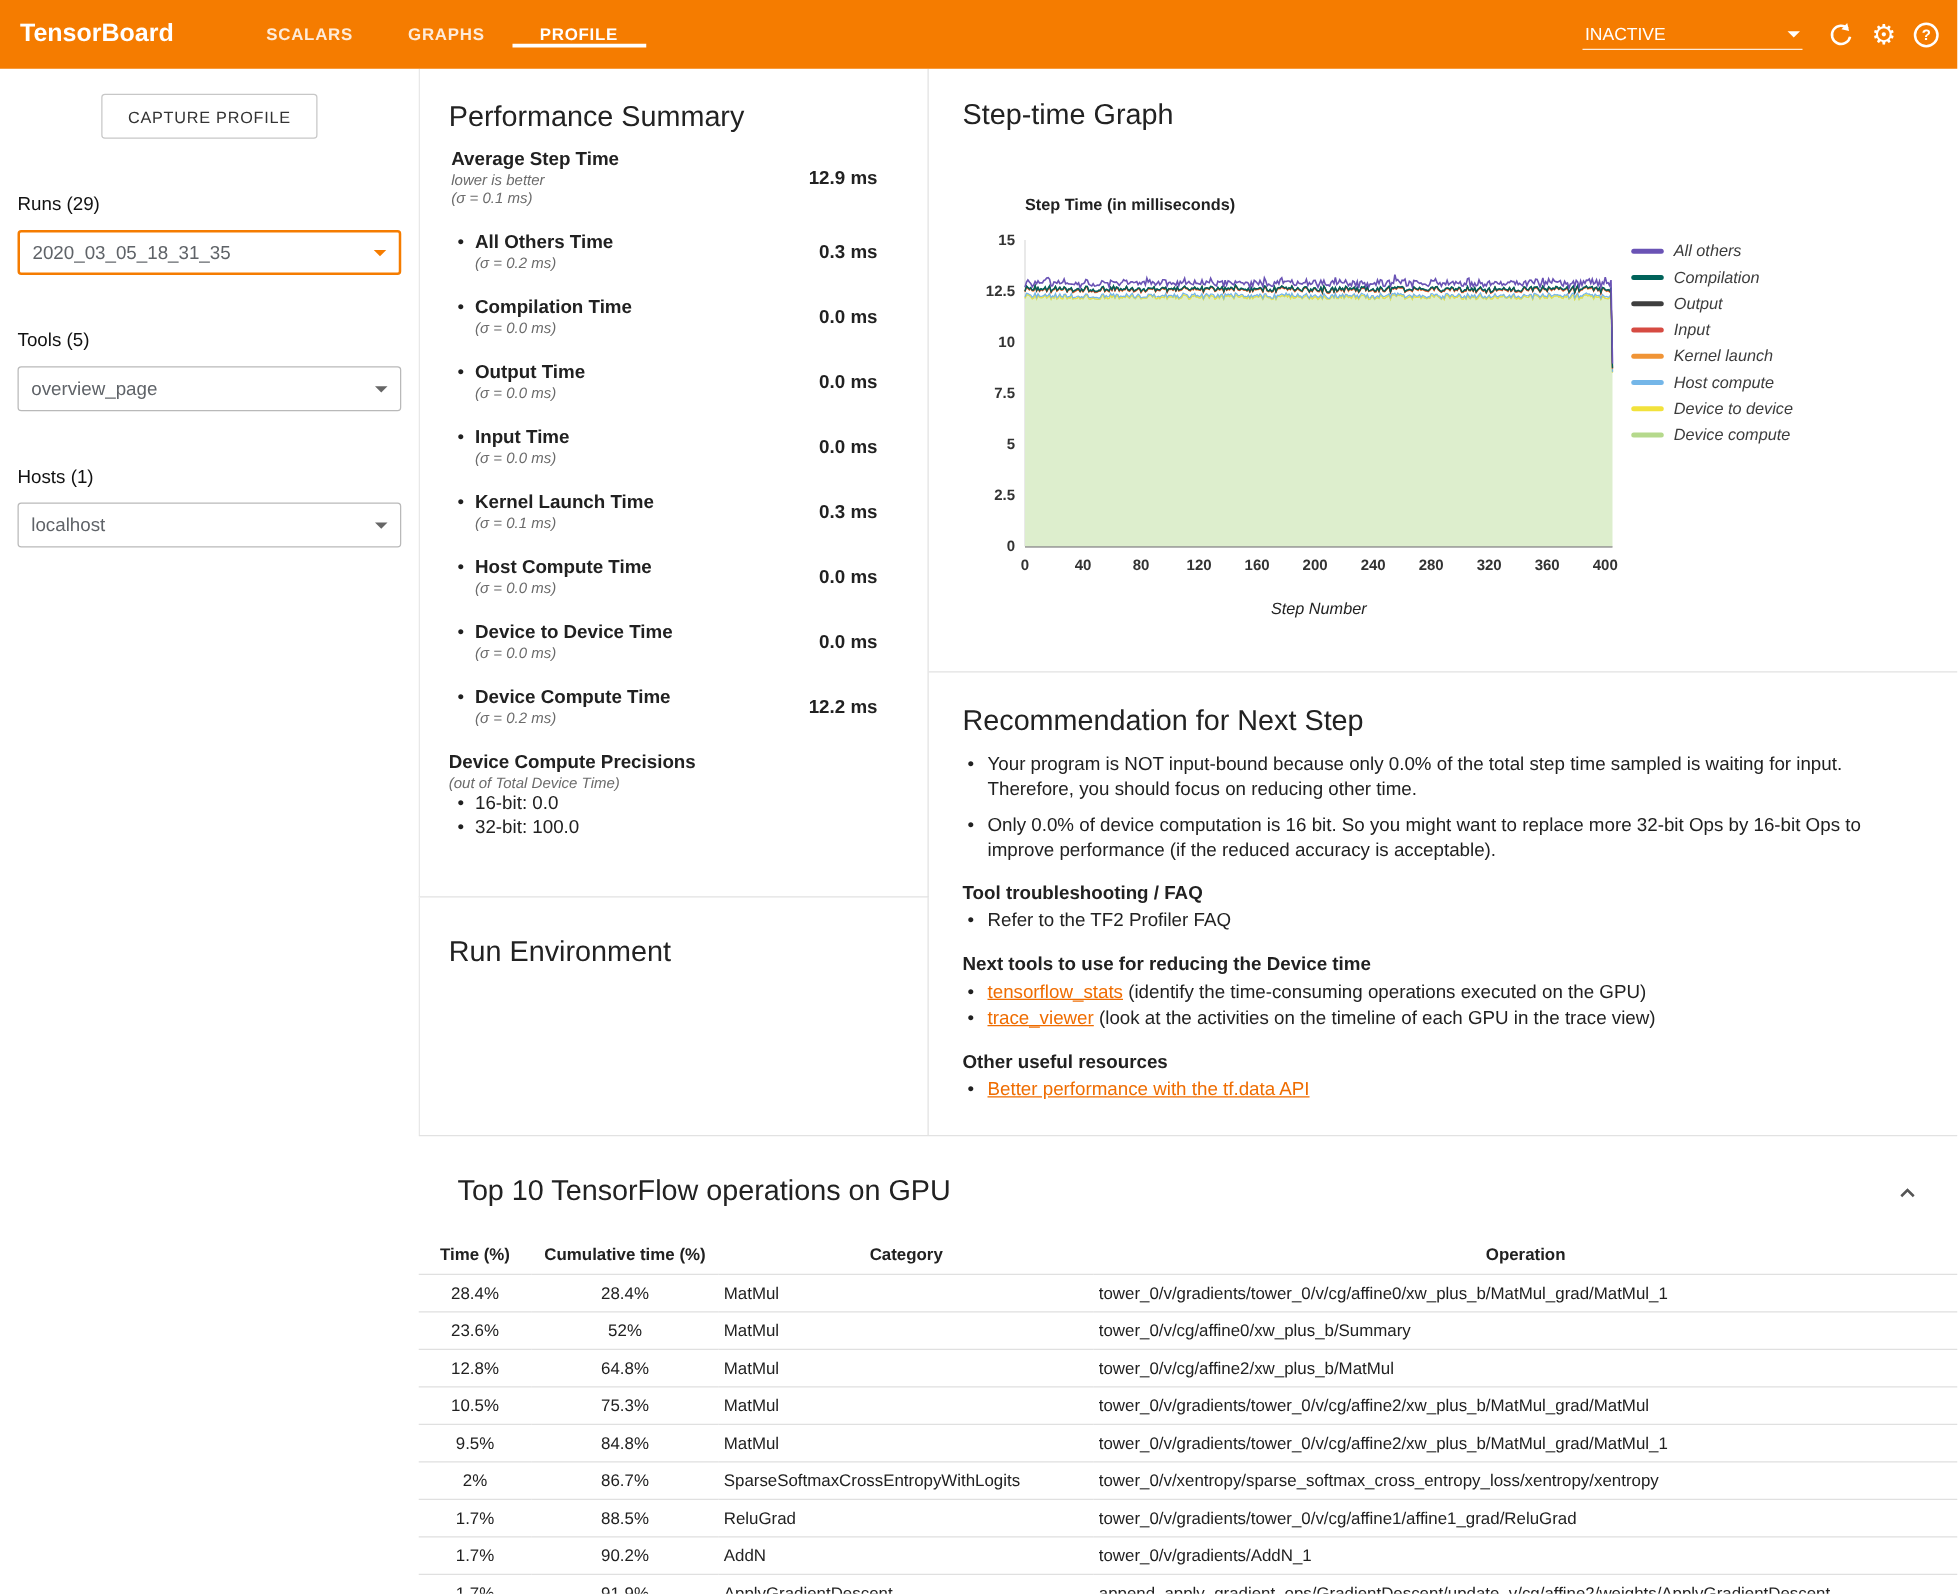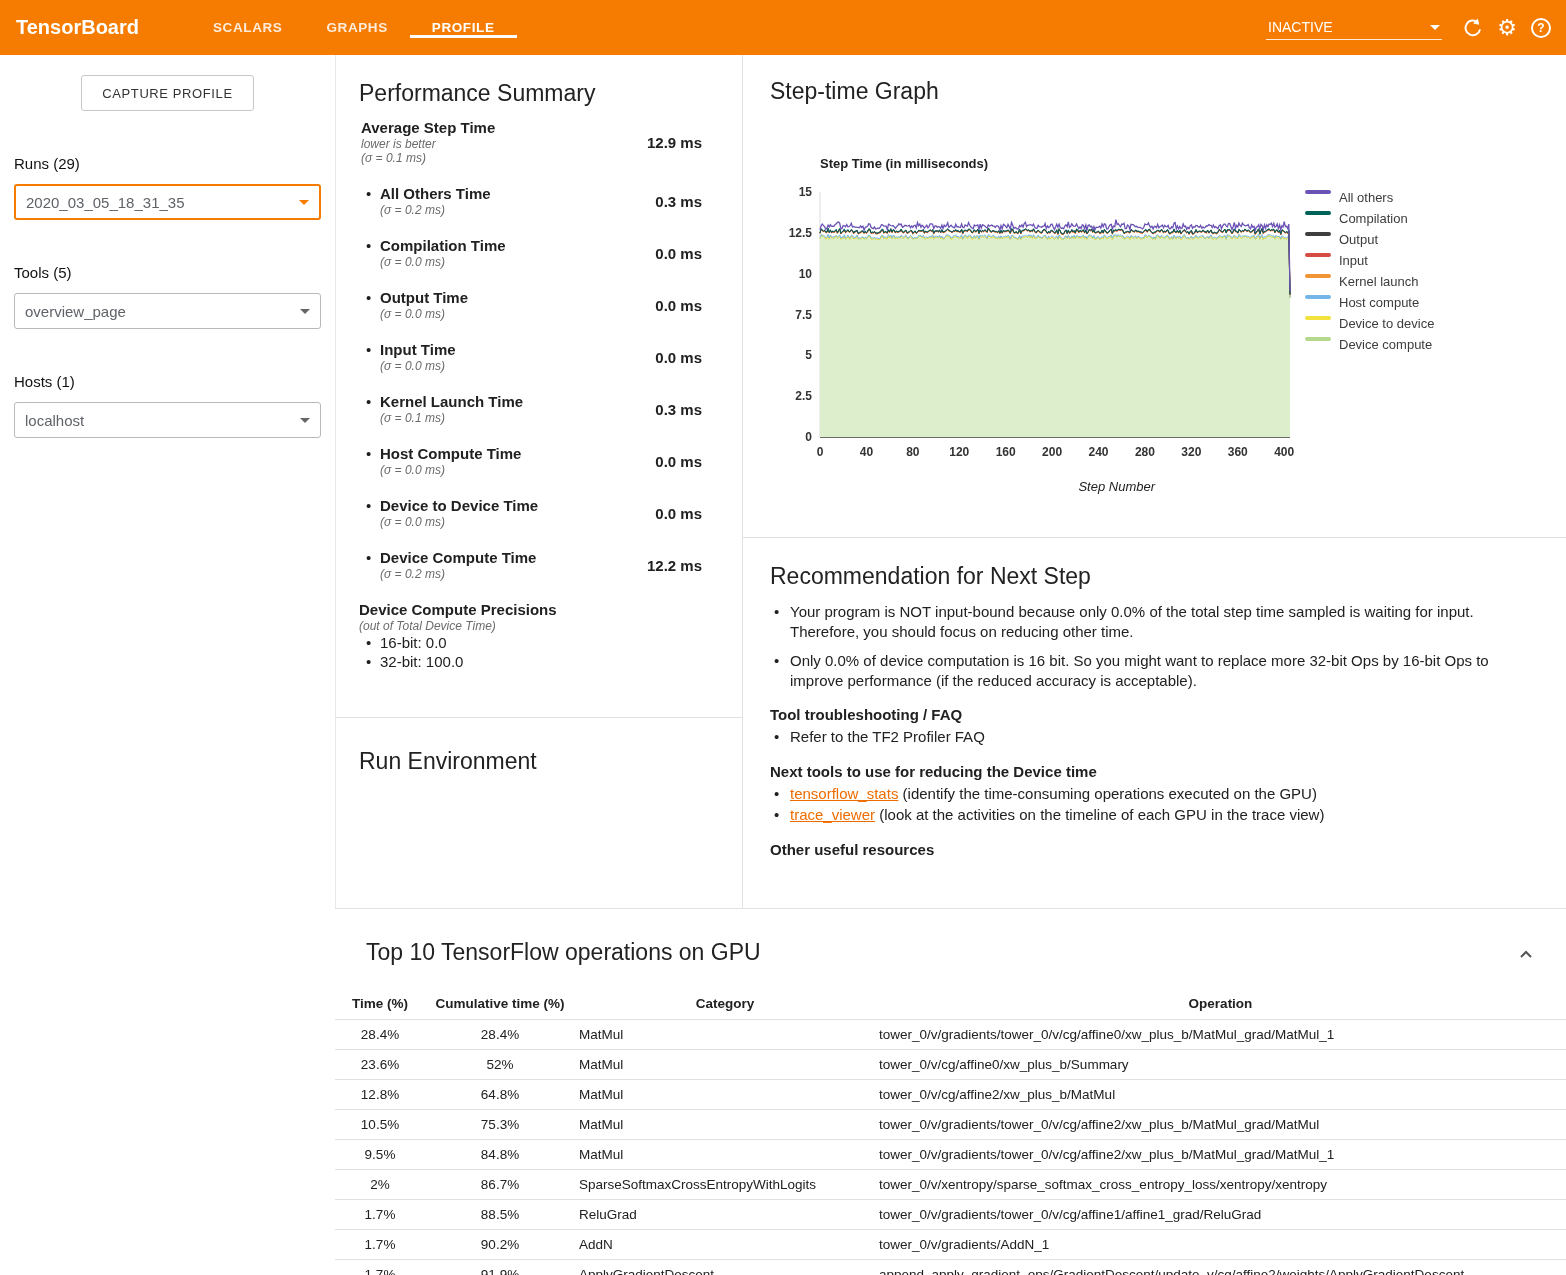--- a/index.html
+++ b/index.html
@@ -45,23 +45,23 @@
   .prec-item::before{content:"\2022";position:absolute;left:7px;}
 
   .runenv{position:absolute;left:335px;top:718px;width:408px;height:190px;border-left:1px solid #e8e8e8;border-right:1px solid #e2e2e2;padding:30px 20px 0 23px;}
   .runenv-line{margin-top:17px;font-size:15px;}
 
   
   .graph-sec{position:absolute;left:743px;top:55px;width:823px;height:483px;border-bottom:1px solid #e2e2e2;}
   .graph-sec .section-title{position:absolute;left:27px;top:23px;}
   .chart-title{position:absolute;left:77px;top:101px;font-size:13px;font-weight:bold;}
   #chart{position:absolute;left:35px;top:93px;}
-  .chart-xlabel{position:absolute;left:212px;top:424px;width:200px;text-align:right;font-style:italic;font-size:13px;color:#222;}
+  .chart-xlabel{position:absolute;left:212px;top:424px;width:200px;text-align:center;font-style:italic;font-size:13px;color:#222;}
   .legend{position:absolute;left:562px;top:135px;}
-  .legend-item{display:flex;height:21px;}
+  .legend-item{display:flex;align-items:center;height:21px;font-style:italic;}
   .legend-swatch{width:26px;height:4px;border-radius:2px;margin-right:8px;flex:none;}
   .legend-label{font-size:13px;color:#3c3c3c;white-space:nowrap;}
 
   
   .rec{position:absolute;left:743px;top:538px;width:823px;height:370px;padding:25px 45px 0 27px;}
   .rec-list{list-style:none;margin-top:12px;}
   .rec-list li{position:relative;padding-left:20px;font-size:15px;line-height:19.5px;margin-bottom:10px;}
   .rec-list li::before{content:"\2022";position:absolute;left:4px;}
   .rec-head{font-weight:bold;font-size:15px;margin-top:16px;}
   .rec-sec-list{list-style:none;margin-top:4px;}
@@ -296,20 +296,23 @@
       <div class="rec-head">Tool troubleshooting / FAQ</div>
       <ul class="rec-sec-list">
         <li><span>Refer to the TF2 Profiler FAQ</span></li>
       </ul>
       <div class="rec-head">Next tools to use for reducing the Device time</div>
       <ul class="rec-sec-list">
         <li><span class="link">tensorflow_stats</span><span> (identify the time-consuming operations executed on the GPU)</span></li>
         <li><span class="link">trace_viewer</span><span> (look at the activities on the timeline of each GPU in the trace view)</span></li>
       </ul>
       <div class="rec-head">Other useful resources</div>
+      <ul class="rec-sec-list">
+        <li><span class="link">Better performance with the tf.data API</span></li>
+      </ul>
     </div>
 </div>
 
 <div class="topops">
   <div class="section-title">Top 10 TensorFlow operations on GPU</div>
   <div class="collapse">
     <svg width="16" height="16" viewBox="0 0 16 16">
         <polyline points="3,10 8,5 13,10" fill="none" stroke="#555" stroke-width="2"></polyline>
       </svg>
   </div>

